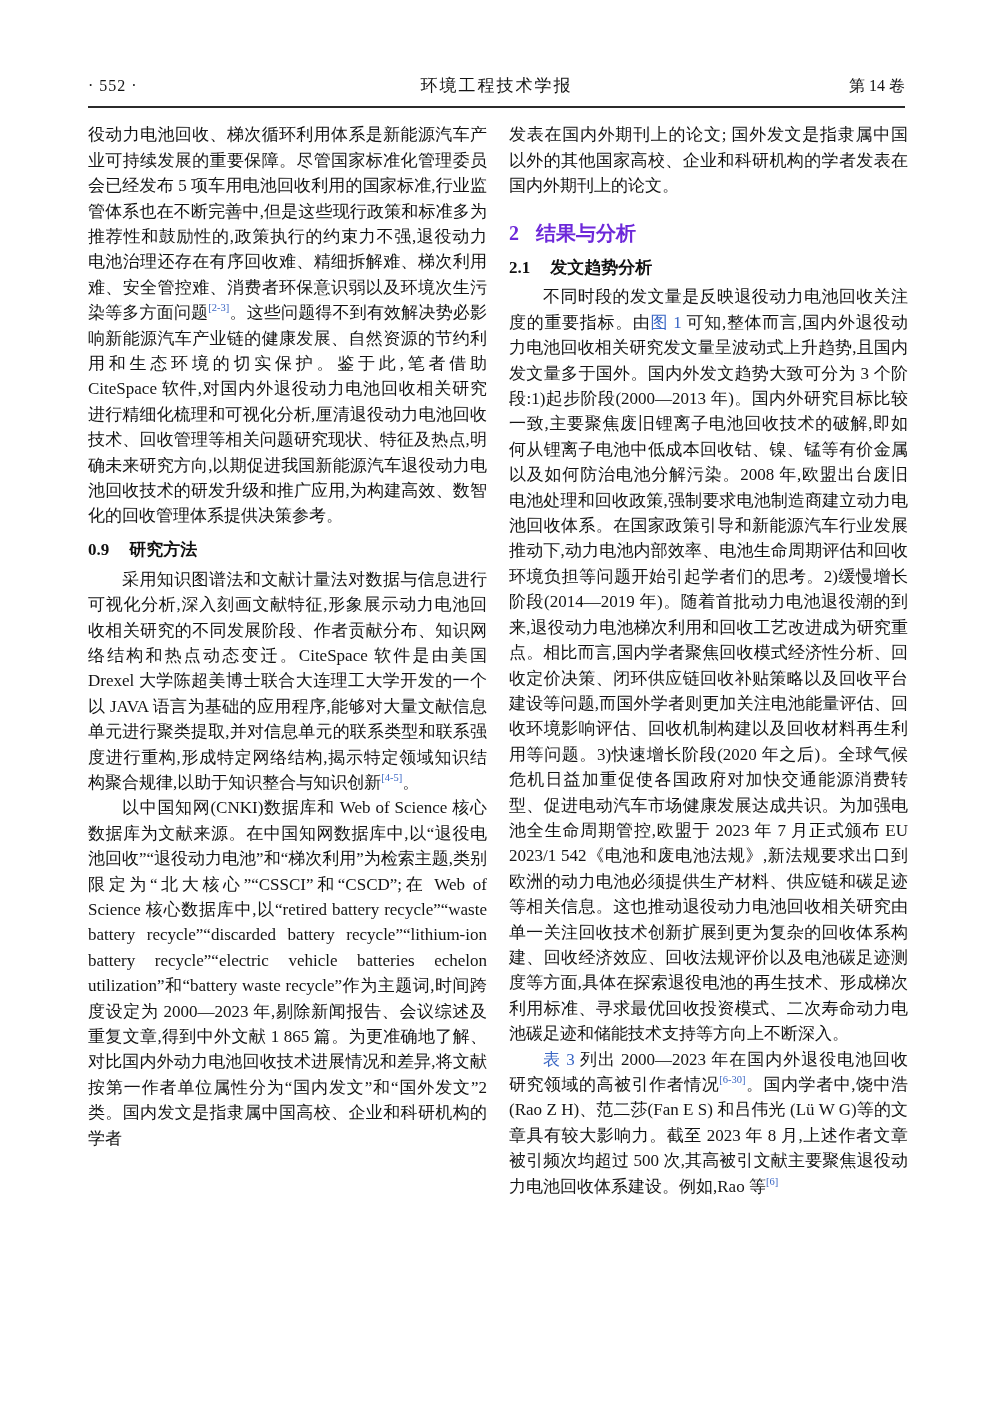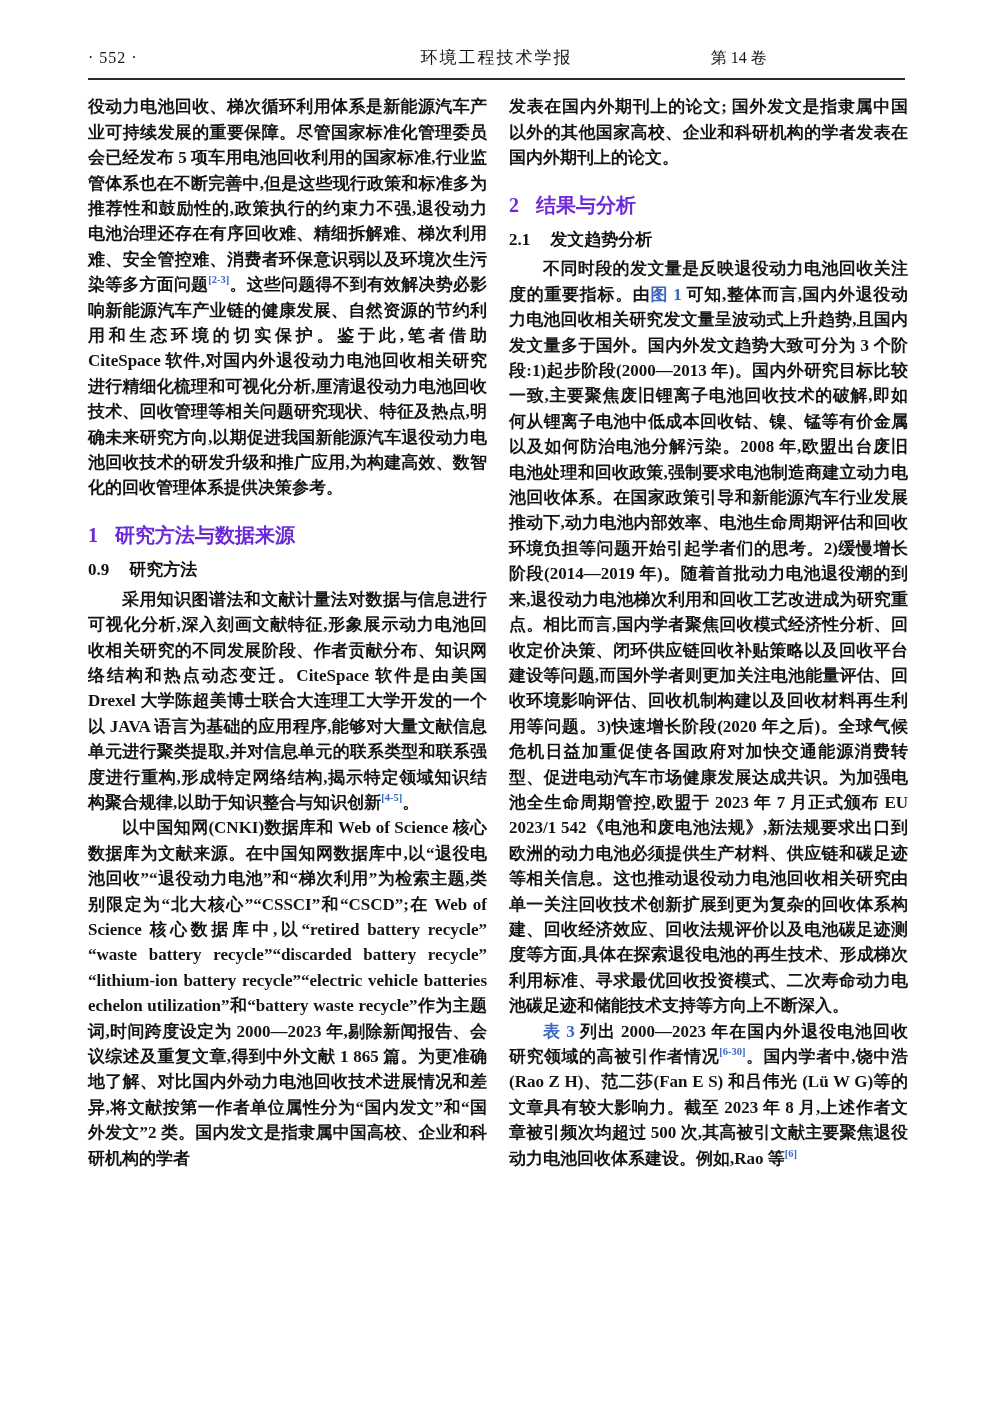--- a/index.html
+++ b/index.html
@@ -6,46 +6,45 @@
   body{
     width:992px;height:1403px;
     box-sizing:border-box;
     font-family:"Liberation Serif","DejaVu Serif",serif;
     color:#141414;
     overflow:hidden;
   }
   .page{
     box-sizing:border-box;
     width:992px;height:1403px;
-    padding:48px 87px 0 88px;
+    padding:76px 87px 0 88px;
   }
   
   .running-head{
     display:flex;align-items:baseline;
     font-size:16px;line-height:1.2;
   }
   .rh-left{flex:1;text-align:left;letter-spacing:1px;}
   .rh-center{flex:0 0 auto;font-size:17px;letter-spacing:2px;font-family:Liberation Mono, monospace;}
-  .rh-right{flex:1;text-align:center;}
+  .rh-right{flex:1;text-align:right;}
   .header-rule{
     border:none;border-top:2.5px solid #2b2b2b;
     margin:9px 0 0 0;
   }
   
   .columns{
     display:flex;gap:22px;margin-top:14px;
   }
   .col{width:399px;flex:0 0 399px;}
   p.para{
     margin:0;
     font-size:17px;line-height:25.4px;
     text-align:justify;
     text-indent:2em;
     word-break:break-word;
-    font-weight:bold;
   }
   p.para.no-indent{text-indent:0;}
   
   .sec-h1{
     margin:21px 0 10px 0;
     font-family:"Liberation Sans","DejaVu Sans",sans-serif;
     font-size:20px;font-weight:bold;line-height:1.3;
     color:#6d28d9;
   }
   .sec-h1 .hnum{
@@ -86,23 +85,20 @@
     <span class="rh-center">环境工程技术学报</span>
     <span class="rh-right">第 14 卷</span>
   </header>
   <hr class="header-rule">
 
   <main class="columns">
 
     <section class="col">
       <p class="para no-indent"><span>役动力电池回收、梯次循环利用体系是新能源汽车产业可持续发展的重要保障。尽管国家标准化管理委员会已经发布 5 项车用电池回收利用的国家标准,行业监管体系也在不断完善中,但是这些现行政策和标准多为推荐性和鼓励性的,政策执行的约束力不强,退役动力电池治理还存在有序回收难、精细拆解难、梯次利用难、安全管控难、消费者环保意识弱以及环境次生污染等多方面问题</span><sup class="ref-link">[2-3]</sup><span>。这些问题得不到有效解决势必影响新能源汽车产业链的健康发展、自然资源的节约利用和生态环境的切实保护。鉴于此,笔者借助 CiteSpace 软件,对国内外退役动力电池回收相关研究进行精细化梳理和可视化分析,厘清退役动力电池回收技术、回收管理等相关问题研究现状、特征及热点,明确未来研究方向,以期促进我国新能源汽车退役动力电池回收技术的研发升级和推广应用,为构建高效、数智化的回收管理体系提供决策参考。</span></p>
 
-      <h2 class="sec-h1">
-        <span class="hnum">1</span><span class="htitle">研究方法与数据来源</span>
-      </h2>
 
       <h3 class="sec-h2">
         <span class="hnum">0.9</span><span class="htitle">研究方法</span>
       </h3>
       <p class="para"><span>采用知识图谱法和文献计量法对数据与信息进行可视化分析,深入刻画文献特征,形象展示动力电池回收相关研究的不同发展阶段、作者贡献分布、知识网络结构和热点动态变迁。CiteSpace 软件是由美国 Drexel 大学陈超美博士联合大连理工大学开发的一个以 JAVA 语言为基础的应用程序,能够对大量文献信息单元进行聚类提取,并对信息单元的联系类型和联系强度进行重构,形成特定网络结构,揭示特定领域知识结构聚合规律,以助于知识整合与知识创新</span><sup class="ref-link">[4-5]</sup><span>。</span></p>
 
       <p class="para"><span>以中国知网(CNKI)数据库和 Web of Science 核心数据库为文献来源。在中国知网数据库中,以“退役电池回收”“退役动力电池”和“梯次利用”为检索主题,类别限定为“北大核心”“CSSCI”和“CSCD”;在 Web of Science 核心数据库中,以“retired battery recycle”“waste battery recycle”“discarded battery recycle”“lithium-ion battery recycle”“electric vehicle batteries echelon utilization”和“battery waste recycle”作为主题词,时间跨度设定为 2000—2023 年,剔除新闻报告、会议综述及重复文章,得到中外文献 1 865 篇。为更准确地了解、对比国内外动力电池回收技术进展情况和差异,将文献按第一作者单位属性分为“国内发文”和“国外发文”2 类。国内发文是指隶属中国高校、企业和科研机构的学者</span></p>
     </section>
 
     <section class="col">

